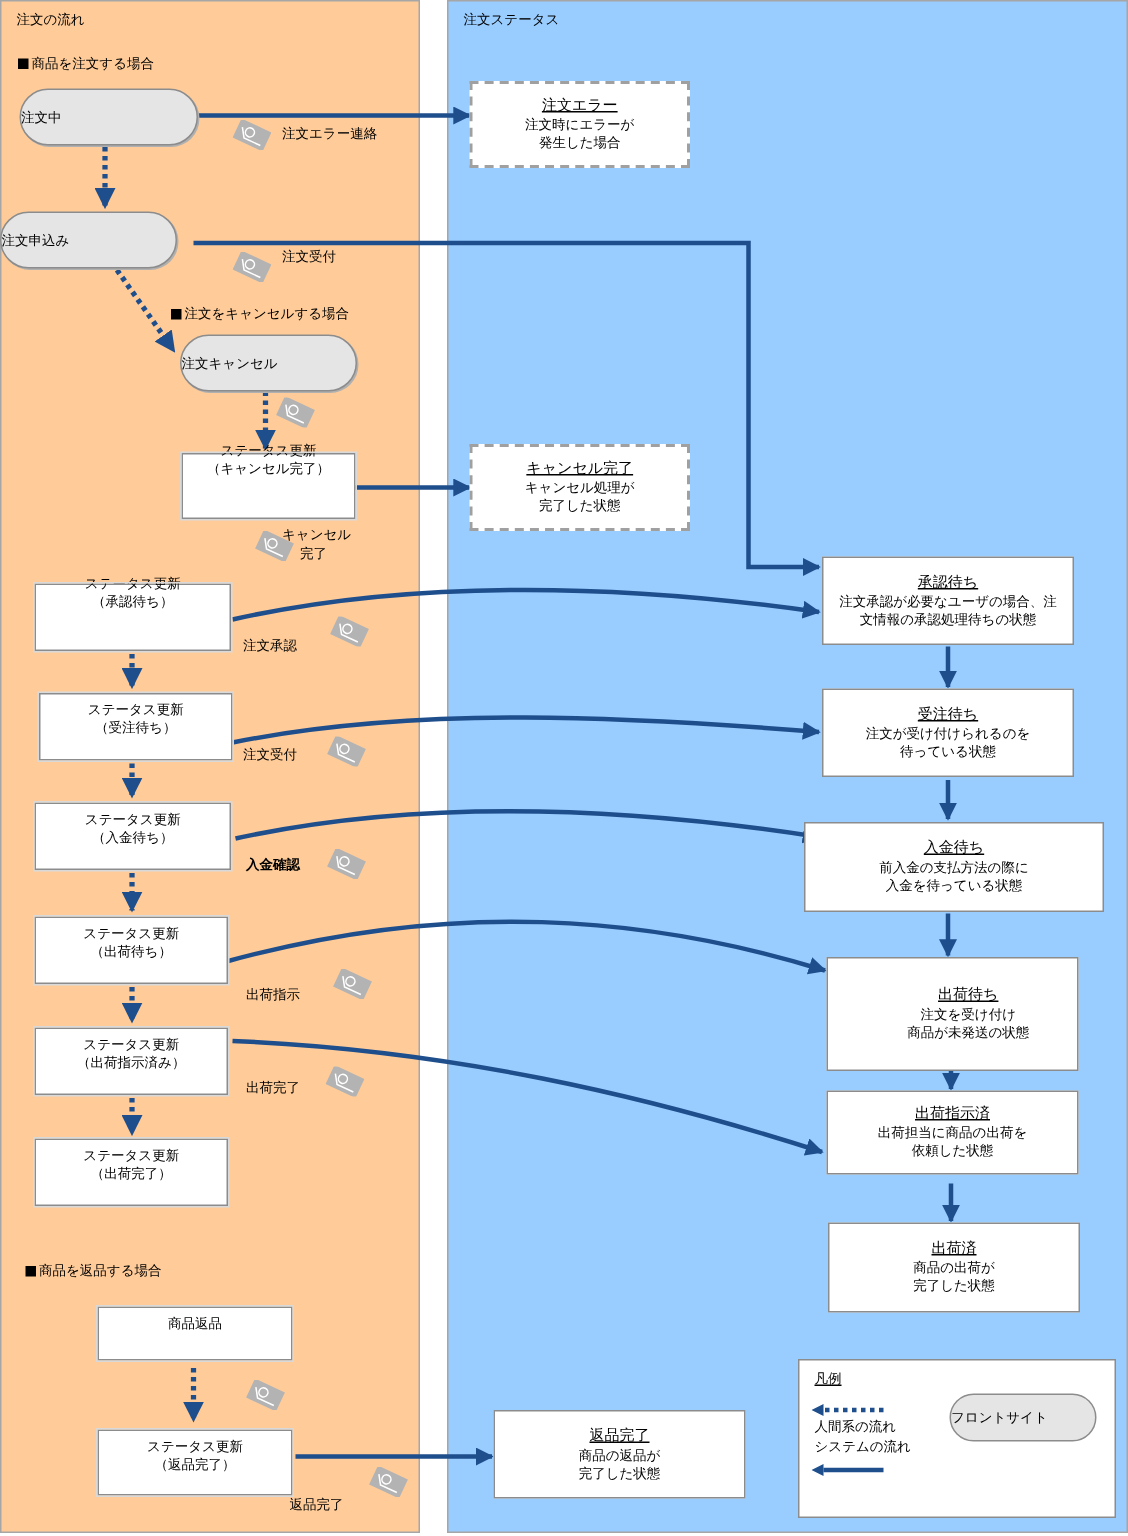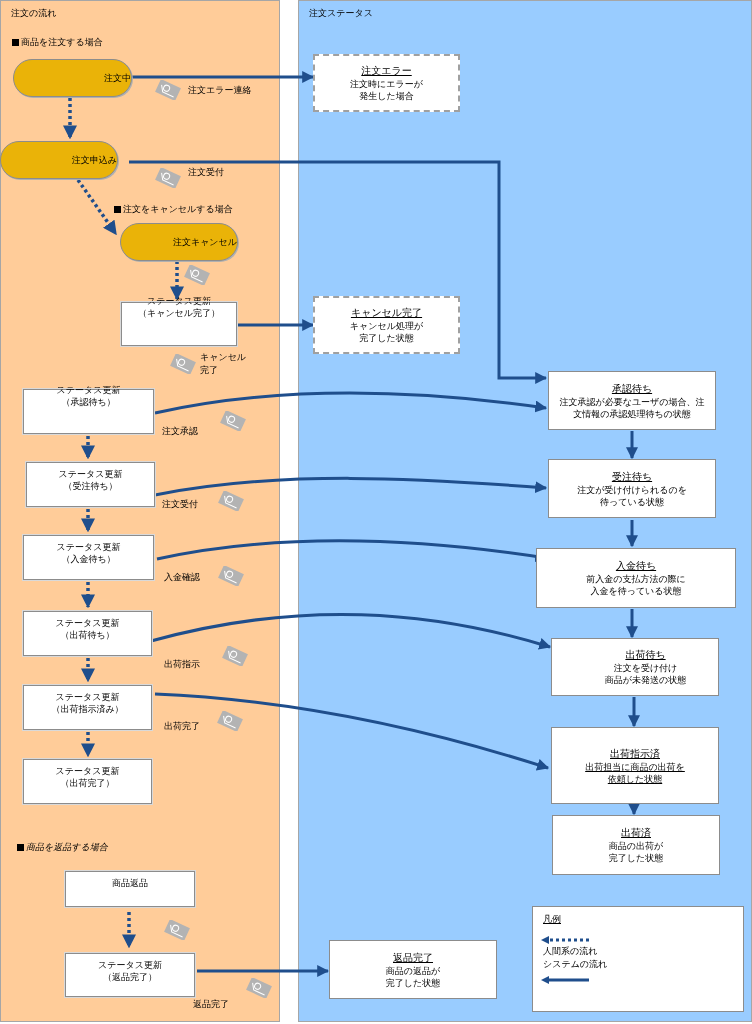--- a/index.html
+++ b/index.html
@@ -3,21 +3,21 @@
 <meta charset="utf-8">
 <style>
   html, body { margin:0; padding:0; }
   body { width:752px; height:1024px; position:relative; background:#ffffff; font-family:"DejaVu Sans", sans-serif; font-size:9px; color:#000; overflow:hidden; }
   .pane { position:absolute; top:0; height:1022px; border:1px solid #a6a6a6; box-sizing:border-box; }
   .pane-left { left:0; width:280px; background:#ffcc99; }
   .pane-right { left:298px; width:454px; background:#99ccff; }
   .pane-title { position:absolute; top:6px; left:10px; font-size:9px; }
   .section { position:absolute; font-size:9px; white-space:nowrap; }
   .section::before { content:""; display:inline-block; width:7px; height:7px; background:#000; margin-right:2px; vertical-align:-0.5px; }
-  .pill { position:absolute; background:#eab308; border:1px solid #8c8c8c; border-radius:20px; box-sizing:border-box; display:flex; align-items:center; justify-content:flex-end; font-size:9px; box-shadow:1px 1px 0 #b0b0b0; }
+  .pill { position:absolute; background:#e5e5e5; border:1px solid #8c8c8c; border-radius:20px; box-sizing:border-box; display:flex; align-items:center; justify-content:flex-start; font-size:9px; box-shadow:1px 1px 0 #b0b0b0; }
   .box { position:absolute; background:#fff; border:2px solid #c0c0c0; box-sizing:border-box; text-align:center; font-size:9px; line-height:12px; padding-top:5px; }
   .box.ol { border:1px solid #8c8c8c; outline:1px solid #d9d9d9; }
   .status { position:absolute; background:#fff; border:1px solid #8c8c8c; box-sizing:border-box; text-align:center; font-size:9px; line-height:12px; display:flex; flex-direction:column; justify-content:center; }
   .status.dashed { border:2px dashed #a0a0a0; }
   .status .st-title { text-decoration:underline; font-size:10px; line-height:14px; }
   .label { position:absolute; font-size:9px; white-space:nowrap; line-height:12px; }
   .mail { position:absolute; width:26px; height:20px; }
   svg.lines { position:absolute; left:0; top:0; width:752px; height:1024px; pointer-events:none; }
   .legend { position:absolute; left:532px; top:906px; width:212px; height:106px; background:#fff; border:1px solid #8c8c8c; box-sizing:border-box; }
   .legend-title { position:absolute; left:10px; top:6px; text-decoration:underline; font-size:9px; }
@@ -28,21 +28,21 @@
 
 <div class="pane pane-left">
   <div class="pane-title">注文の流れ</div>
 </div>
 <div class="pane pane-right">
   <div class="pane-title">注文ステータス</div>
 </div>
 
 <div class="section" style="left:12px;top:36px;">商品を注文する場合</div>
 <div class="section" style="left:114px;top:203px;">注文をキャンセルする場合</div>
-<div class="section" style="left:17px;top:841px;font-style:italic;">商品を返品する場合</div>
+<div class="section" style="left:17px;top:841px;">商品を返品する場合</div>
 
 <svg class="lines" viewBox="0 0 752 1024">
   <defs>
     <marker id="ah" viewBox="0 0 10 10" refX="9" refY="5" markerWidth="4" markerHeight="4" orient="auto">
       <path d="M0,0 L10,5 L0,10 z" fill="#1f4e8c"></path>
     </marker>
   </defs>
 
   <g stroke="#1f4e8c" stroke-width="3.5" stroke-dasharray="3,3" fill="none" marker-end="url(#ah)">
     <line x1="70" y1="98" x2="70" y2="138"></line>
@@ -193,25 +193,25 @@
 <svg class="mail" style="left:246px;top:978px;" viewBox="0 0 26 20">
     <g transform="rotate(25 13 10)">
       <rect x="2" y="3" width="22" height="14" fill="#b3b3b3"></rect>
       <circle cx="11" cy="9" r="3" fill="none" stroke="#fff" stroke-width="1"></circle>
       <path d="M5,8 L9,14 L21,14" fill="none" stroke="#fff" stroke-width="1"></path>
     </g>
   </svg>
 
 <div class="label" style="left:188px;top:84px;">注文エラー連絡</div>
 <div class="label" style="left:188px;top:166px;">注文受付</div>
-<div class="label" style="left:200px;top:351px;">キャンセル</div>
+<div class="label" style="left:188px;top:351px;">キャンセル</div>
 <div class="label" style="left:200px;top:364px;">完了</div>
 <div class="label" style="left:162px;top:425px;">注文承認</div>
 <div class="label" style="left:162px;top:498px;">注文受付</div>
-<div class="label" style="left:164px;top:571px;">入金確認</div>
+<div class="label" style="left:164px;top:571px;font-weight:bold;">入金確認</div>
 <div class="label" style="left:164px;top:658px;">出荷指示</div>
 <div class="label" style="left:164px;top:720px;">出荷完了</div>
 <div class="label" style="left:193px;top:998px;">返品完了</div>
 
 <div class="status dashed" style="left:313px;top:54px;width:147px;height:58px;">
   <div class="st-title">注文エラー</div>
   <div>注文時にエラーが</div>
   <div>発生した場合</div>
 </div>
 <div class="status dashed" style="left:313px;top:296px;width:147px;height:58px;">
@@ -227,26 +227,26 @@
 <div class="status" style="left:548px;top:459px;width:168px;height:59px;">
   <div class="st-title">受注待ち</div>
   <div>注文が受け付けられるのを</div>
   <div>待っている状態</div>
 </div>
 <div class="status" style="left:536px;top:548px;width:200px;height:60px;">
   <div class="st-title">入金待ち</div>
   <div>前入金の支払方法の際に</div>
   <div>入金を待っている状態</div>
 </div>
-<div class="status" style="left:551px;top:638px;width:168px;height:58px;padding-left:21px;">
+<div class="status" style="left:551px;top:638px;width:168px;height:76px;padding-left:21px;">
   <div class="st-title">出荷待ち</div>
   <div>注文を受け付け</div>
   <div>商品が未発送の状態</div>
 </div>
-<div class="status" style="left:551px;top:727px;width:168px;height:77px;text-decoration:underline;">
+<div class="status" style="left:551px;top:727px;width:168px;height:56px;">
   <div class="st-title">出荷指示済</div>
   <div>出荷担当に商品の出荷を</div>
   <div>依頼した状態</div>
 </div>
 <div class="status" style="left:552px;top:815px;width:168px;height:60px;">
   <div class="st-title">出荷済</div>
   <div>商品の出荷が</div>
   <div>完了した状態</div>
 </div>
 <div class="status" style="left:329px;top:940px;width:168px;height:59px;">
@@ -260,13 +260,16 @@
   <svg style="position:absolute;left:8px;top:28px;width:50px;height:10px;" viewBox="0 0 50 10">
     <line x1="48" y1="5" x2="8" y2="5" stroke="#1f4e8c" stroke-width="3" stroke-dasharray="3,3"></line>
     <path d="M0,5 L8,1 L8,9 z" fill="#1f4e8c"></path>
   </svg>
   <div class="legend-text" style="top:38px;">人間系の流れ</div>
   <div class="legend-text" style="top:51px;">システムの流れ</div>
   <svg style="position:absolute;left:8px;top:68px;width:50px;height:10px;" viewBox="0 0 50 10">
     <line x1="48" y1="5" x2="8" y2="5" stroke="#1f4e8c" stroke-width="3"></line>
     <path d="M0,5 L8,1 L8,9 z" fill="#1f4e8c"></path>
   </svg>
+  <div class="pill" style="left:100px;top:22px;width:98px;height:32px;box-shadow:none;">
+      <span>フロントサイト</span>
+    </div>
 </div>
 
 </body></html>

